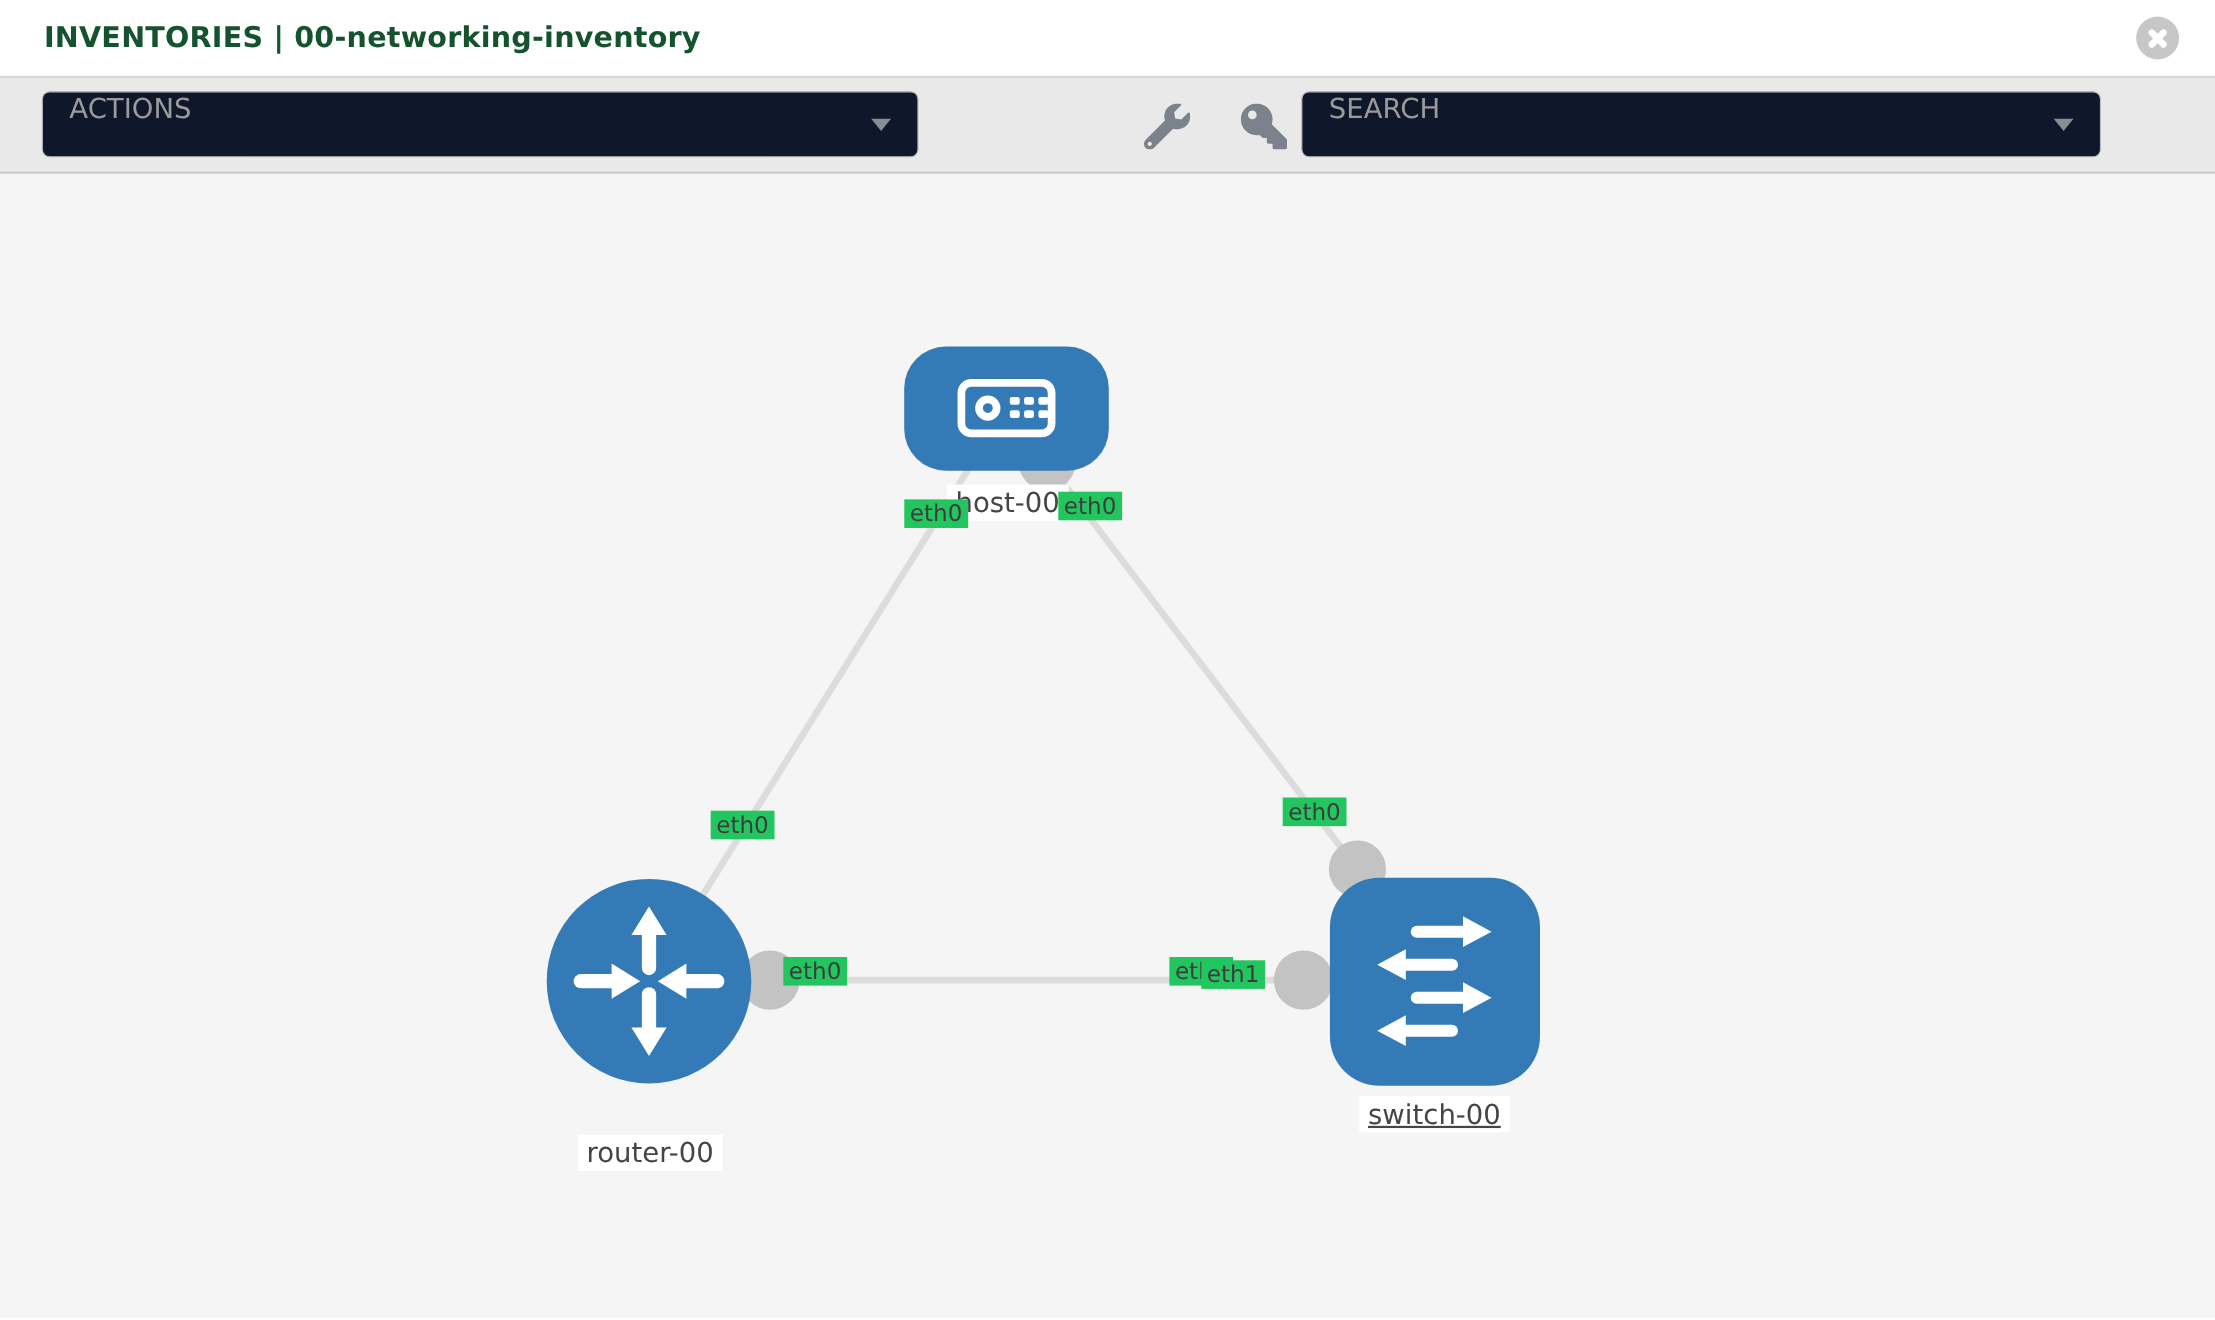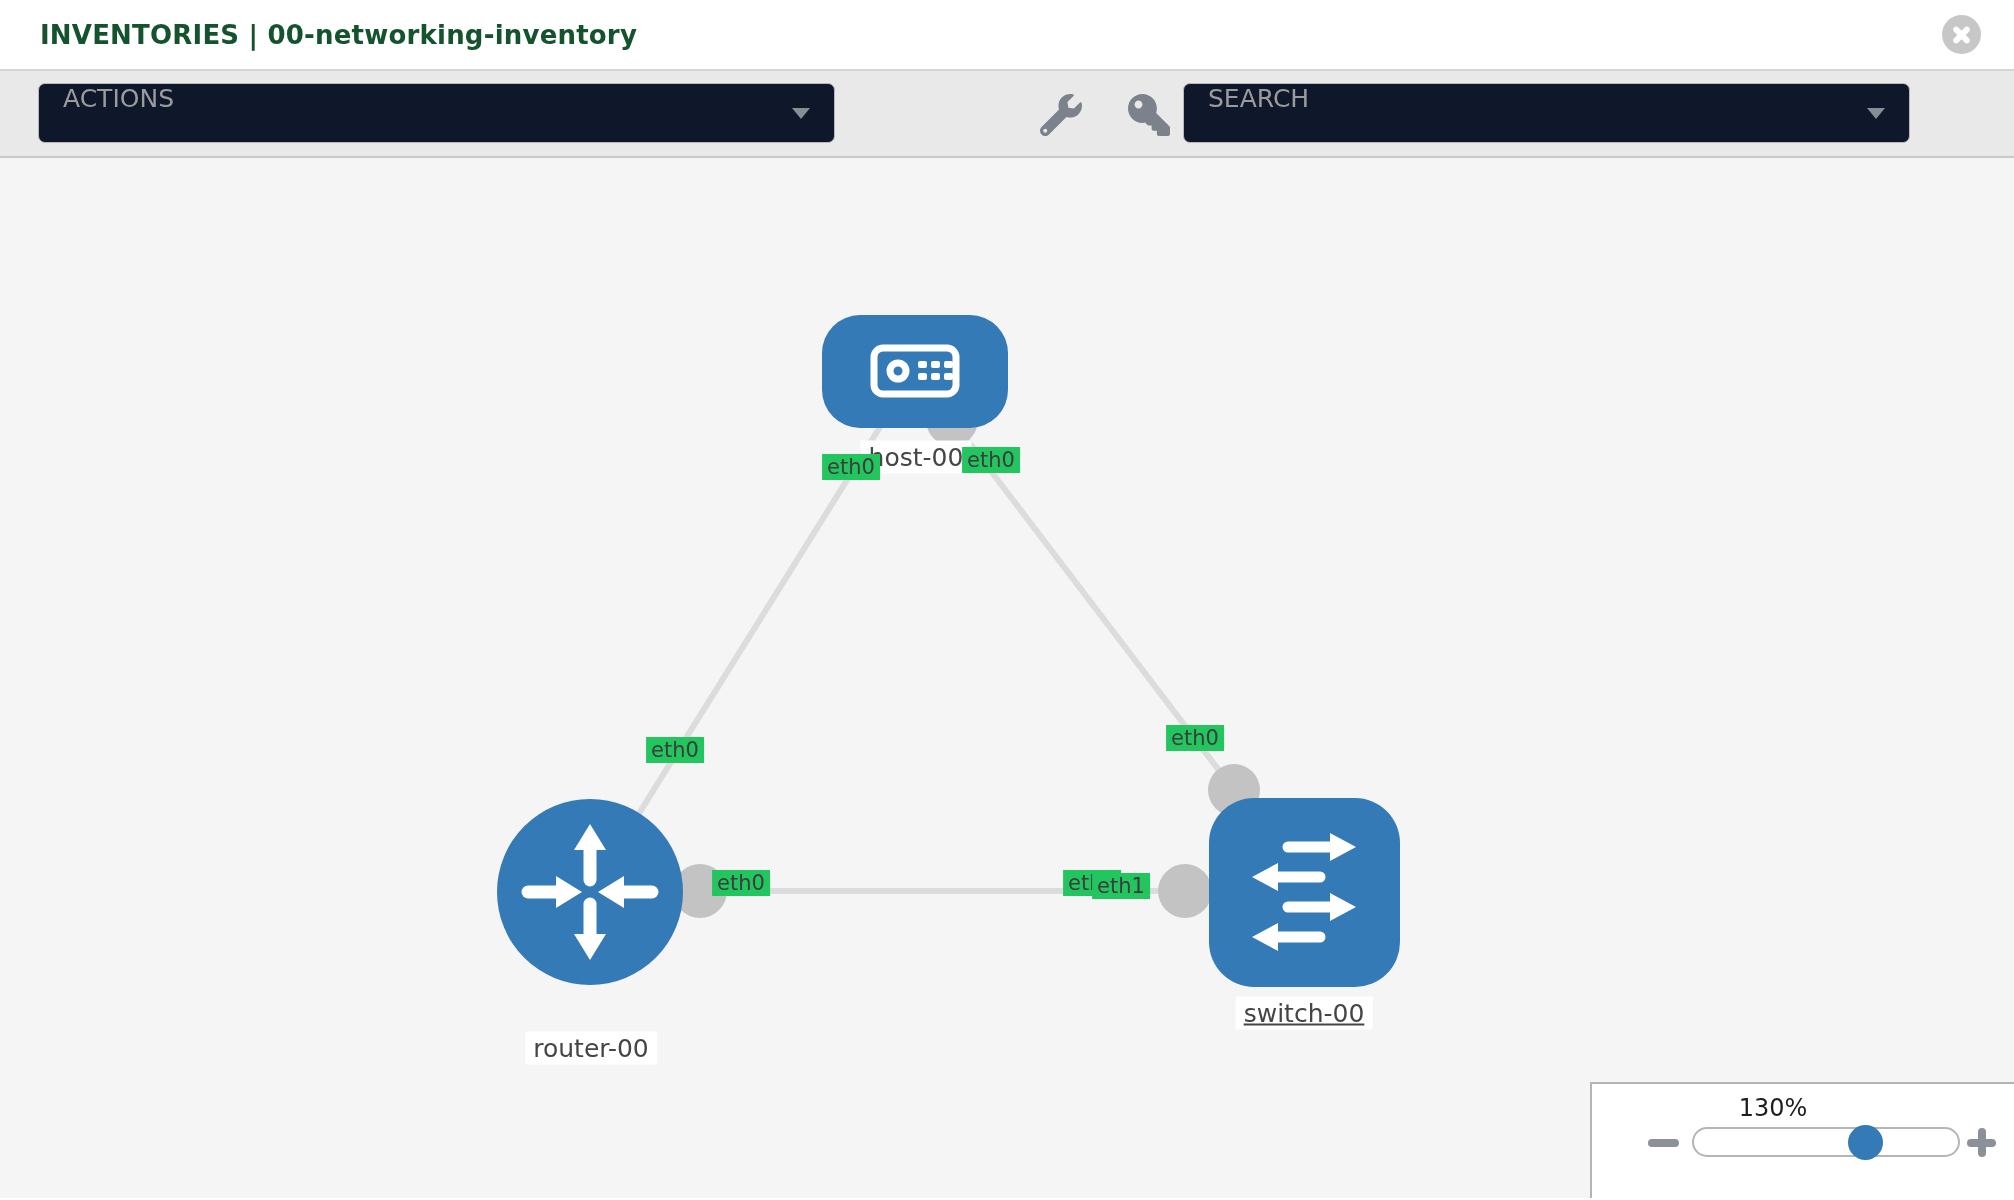--- a/index.html
+++ b/index.html
@@ -168,23 +168,13 @@
   <div class="node-label" style="left:1304px; top:855px;text-decoration:underline;">switch-00</div>
 
   <div class="iface-label" style="left:851px; top:309px;">eth0</div>
   <div class="iface-label" style="left:991px; top:302px;">eth0</div>
   <div class="iface-label" style="left:675px; top:592px;">eth0</div>
   <div class="iface-label" style="left:1195px; top:580px;">eth0</div>
   <div class="iface-label" style="left:741px; top:725px;">eth0</div>
   <div class="iface-label back" style="left:1092px; top:725px;">eth0</div>
   <div class="iface-label front" style="left:1121px; top:728px;">eth1</div>
 
-  <div class="zoom-panel">
-    <div class="zoom-level">130%</div>
-    <div class="zoom-minus"></div>
-    <div class="zoom-track"></div>
-    <div class="zoom-thumb"></div>
-    <div class="zoom-plus">
-      <span class="pb1"></span>
-      <span class="pb2"></span>
-    </div>
-  </div>
 </div>
 
 </body></html>

